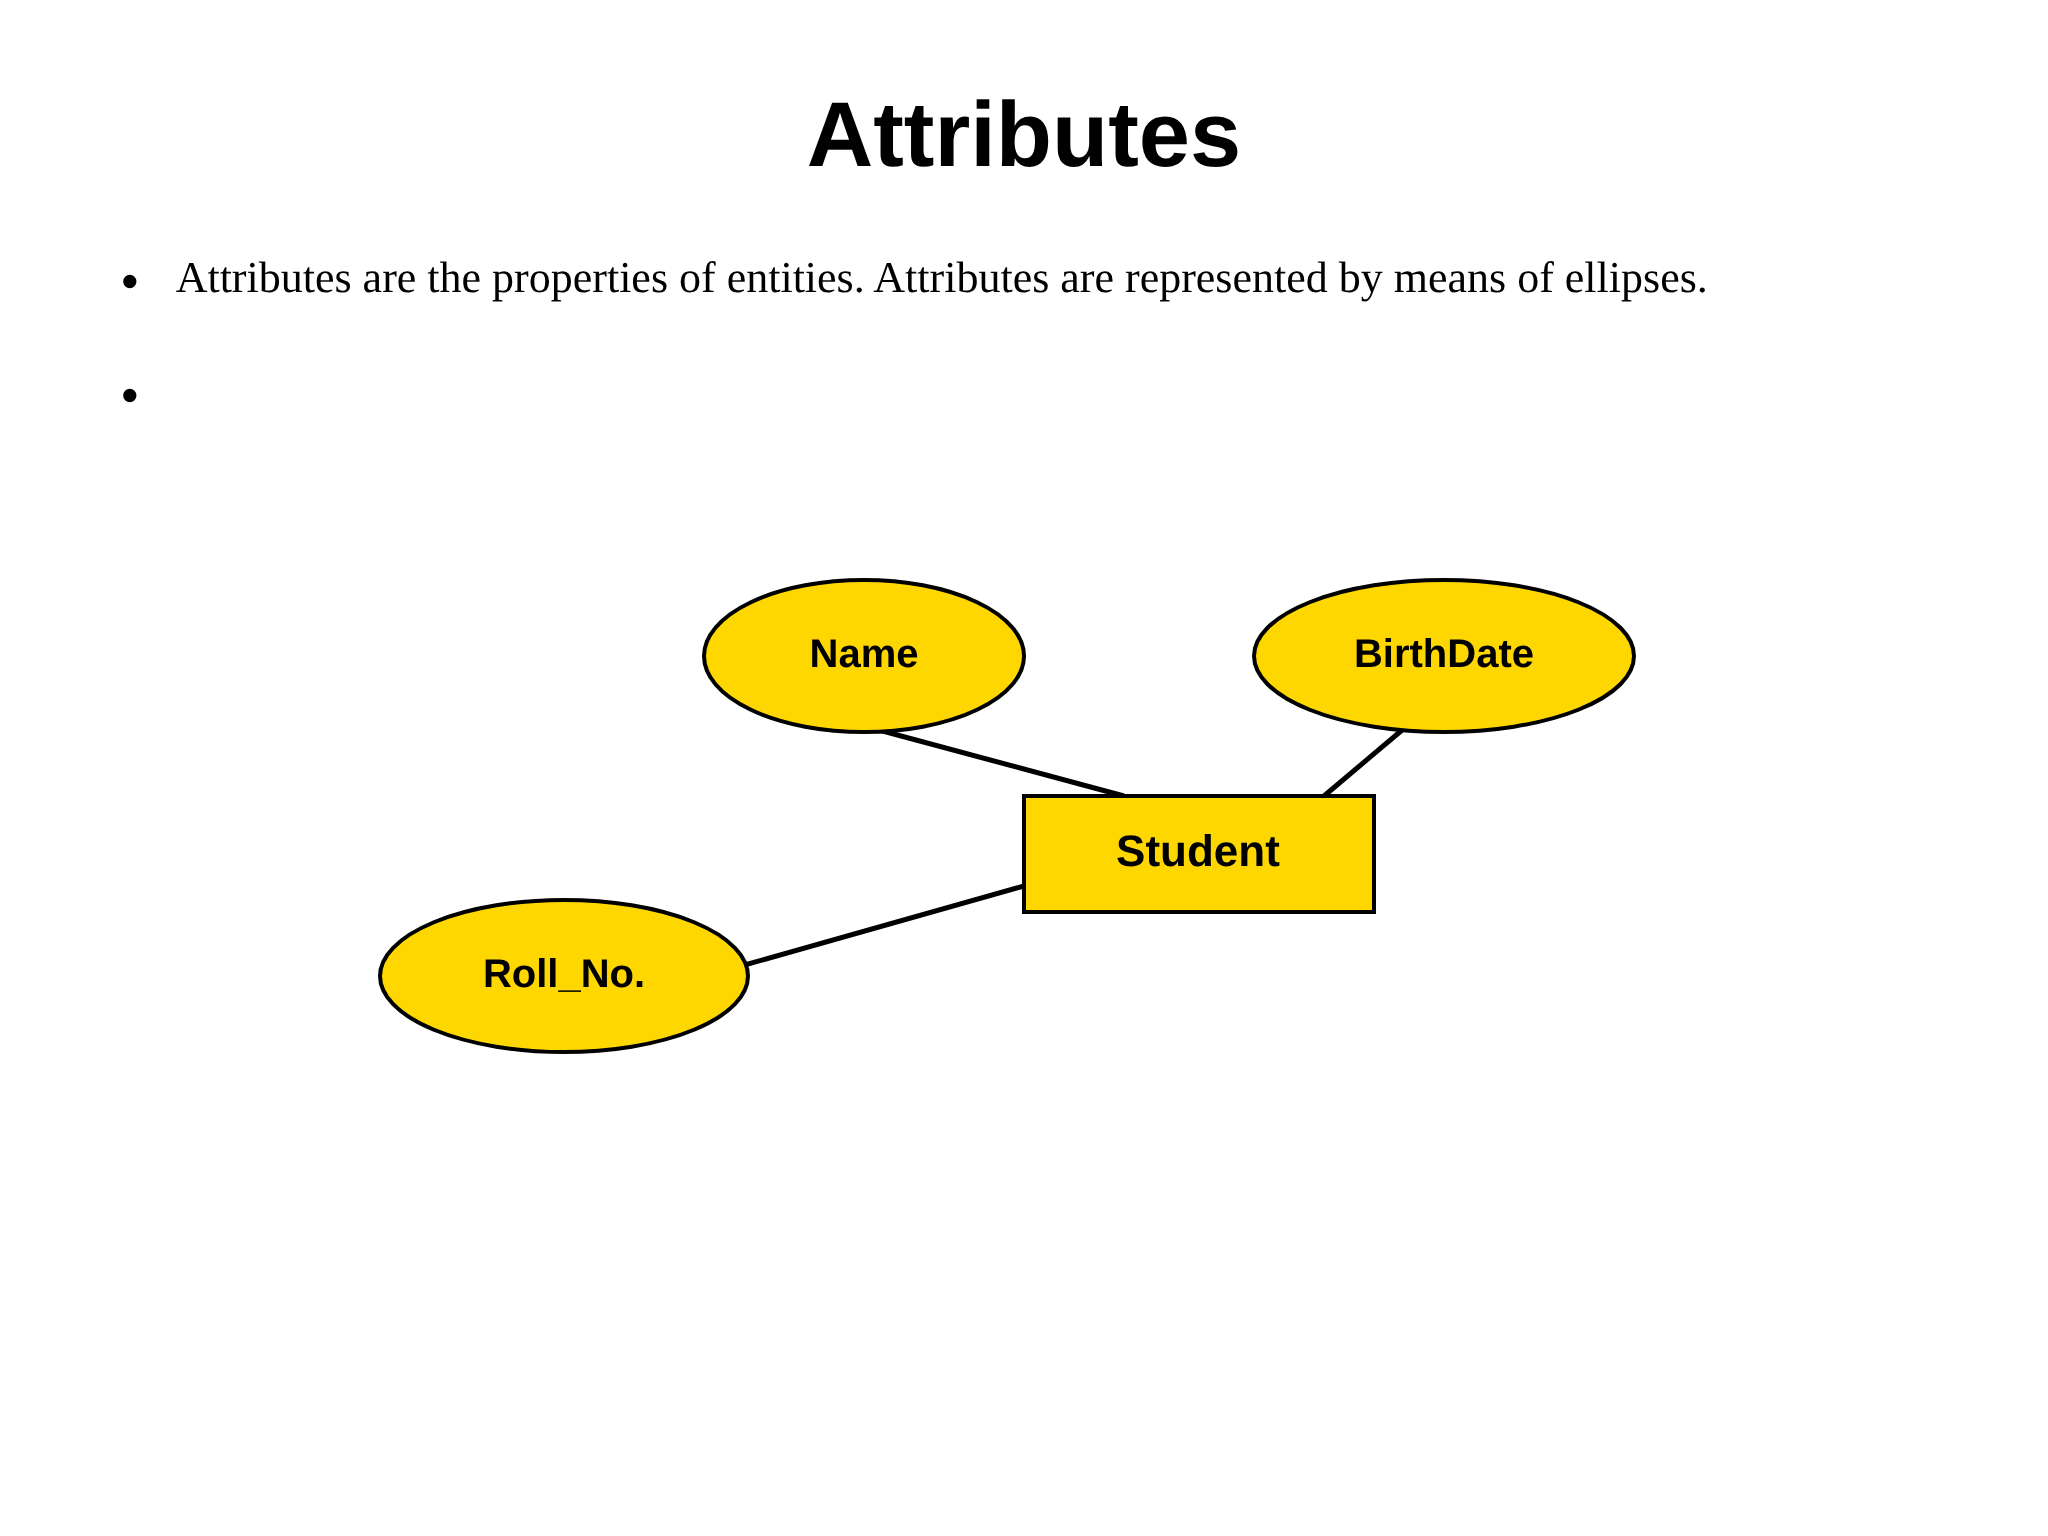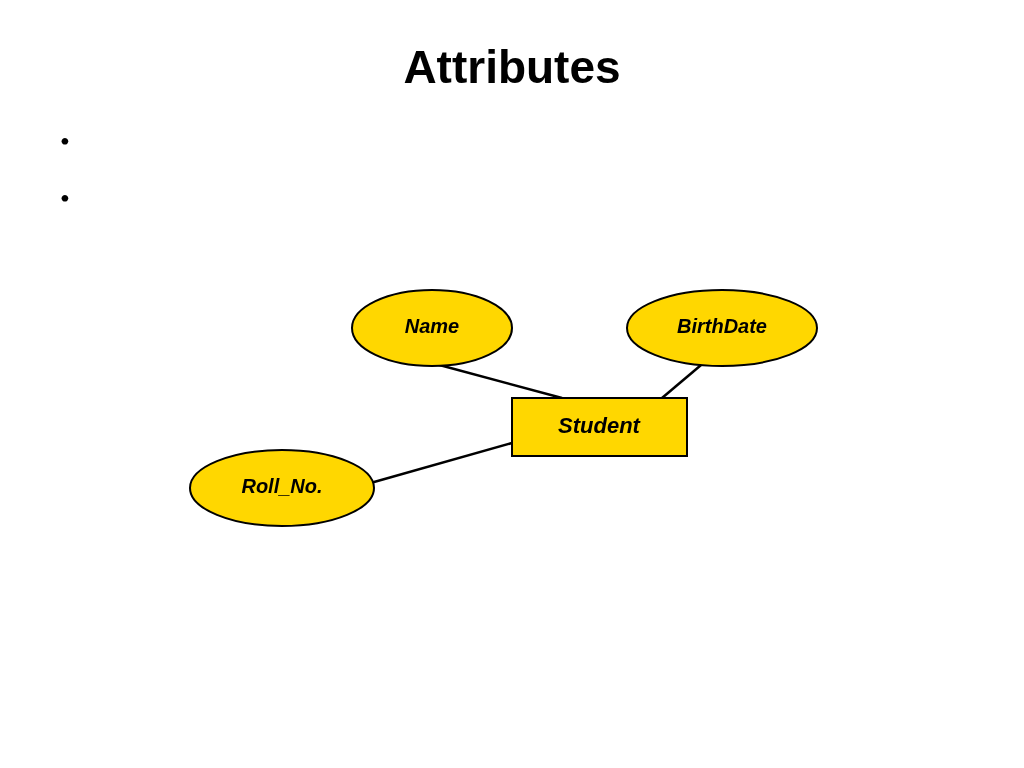--- a/index.html
+++ b/index.html
@@ -58,21 +58,20 @@
 
     .bullet-text {
       flex: 1;
     }
 
     .diagram-area {
       width: 100%;
       position: relative;
       height: 280px;
       margin-top: 10px;
-      font-style: italic;
     }
 
     .diagram-svg {
       position: absolute;
       top: 0;
       left: 0;
       width: 100%;
       height: 100%;
     }
 
@@ -97,20 +96,21 @@
 </head>
 <body>
 
 <div class="slide">
 
   <h1 class="title">Attributes</h1>
 
   <ul class="bullet-list">
     <li class="bullet-item">
       <span class="bullet-dot">•</span>
+      <span class="bullet-text">Attributes are the properties of entities. Attributes are represented by means of ellipses.</span>
     </li>
     <li class="bullet-item">
       <span class="bullet-dot">•</span>
     </li>
   </ul>
 
   <div class="diagram-area">
     <svg class="diagram-svg" viewBox="0 0 900 280" preserveAspectRatio="xMidYMid meet">
 
       <line x1="370" y1="95" x2="500" y2="130" stroke="#000" stroke-width="2.5"></line>

